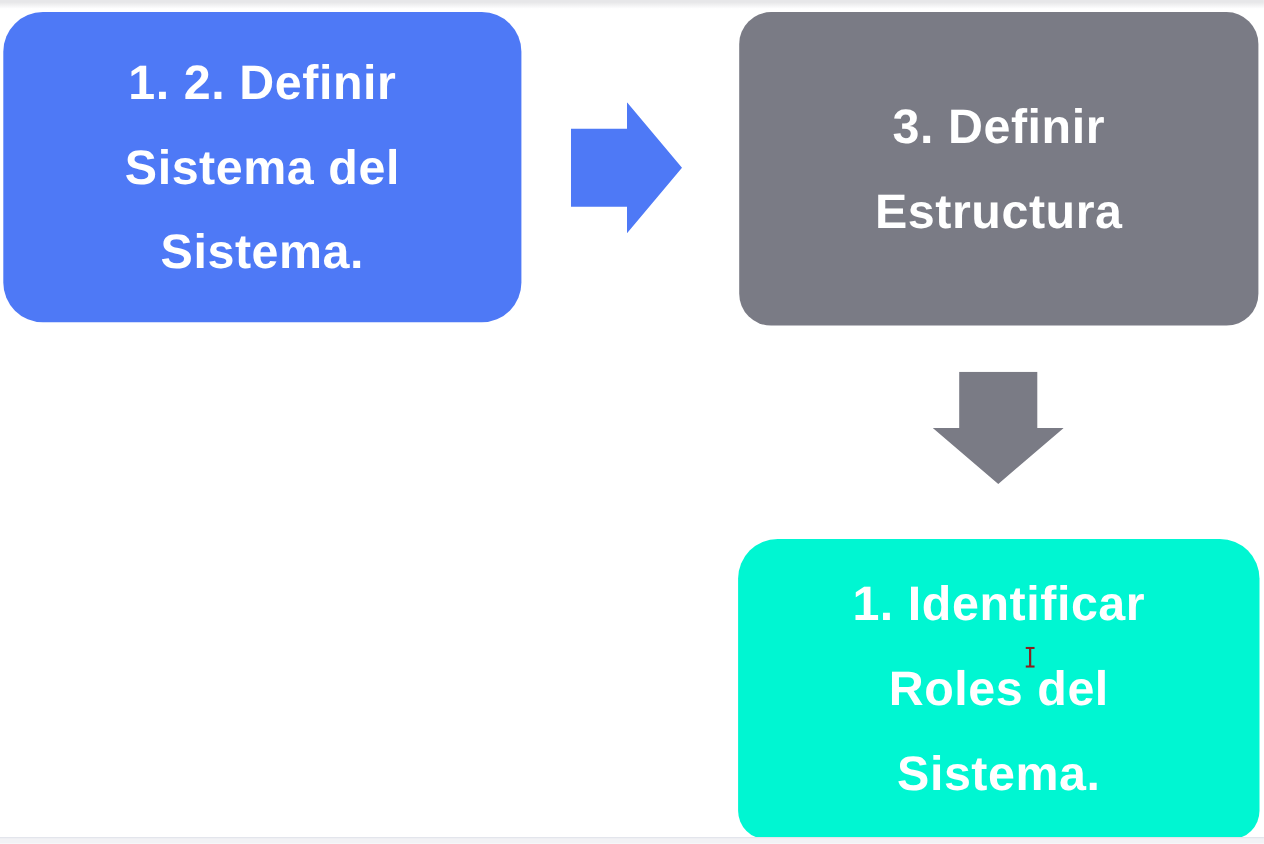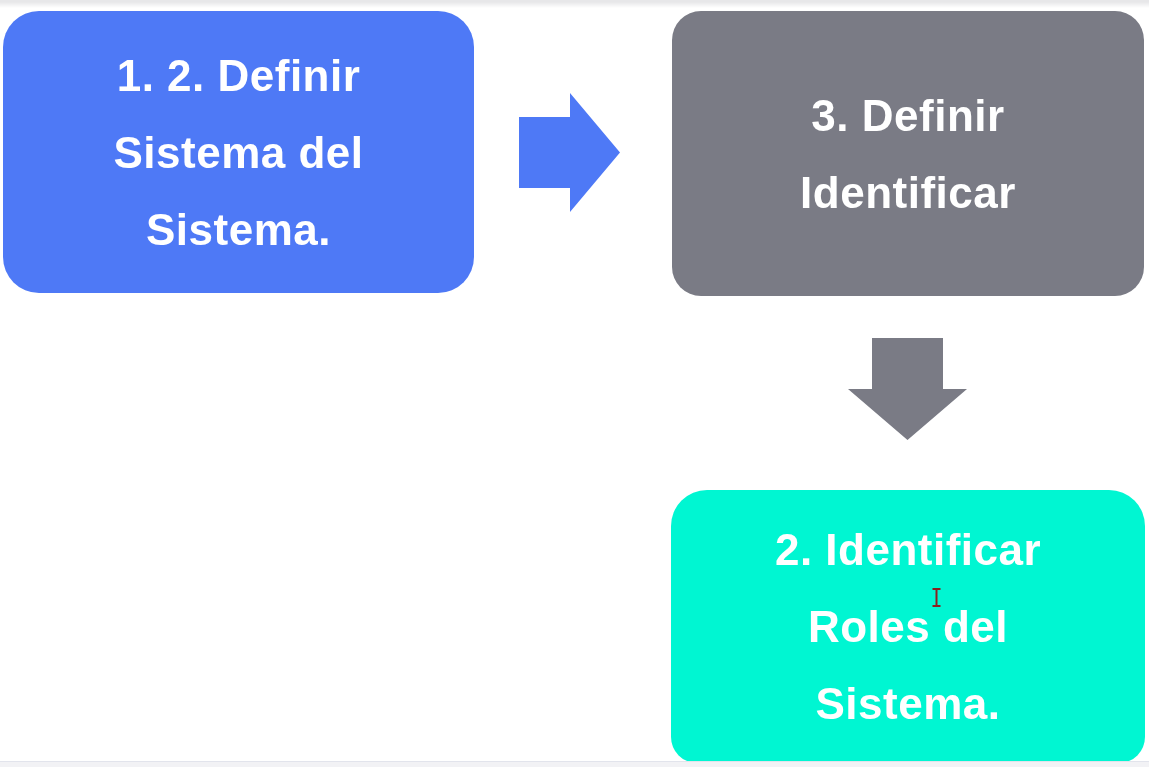--- a/index.html
+++ b/index.html
@@ -60,29 +60,29 @@
     <div class="box-line">Sistema del</div>
     <div class="box-line">Sistema.</div>
   </div>
 
   <svg class="connector arrow-right" viewBox="0 0 101 119">
     <polygon points="0,24 51,24 51,0 101,59.5 51,119 51,95 0,95" fill="#4e79f6"></polygon>
   </svg>
 
   <div class="step-box step-3" style="background-color: rgb(122, 123, 133); color: rgb(255, 255, 255);">
     <div class="box-line">3. Definir</div>
-    <div class="box-line">Identificar</div>
+    <div class="box-line">Estructura</div>
   </div>
 
   <svg class="connector arrow-down" viewBox="0 0 119 102">
     <polygon points="24,0 95,0 95,51 119,51 59.5,102 0,51 24,51" fill="#7a7b85"></polygon>
   </svg>
 
   <div class="step-box step-4" style="background-color: rgb(0, 246, 210); color: rgb(255, 255, 255);">
-    <div class="box-line">2. Identificar</div>
+    <div class="box-line">1. Identificar</div>
     <div class="box-line">Roles del</div>
     <div class="box-line">Sistema.</div>
   </div>
 
   <svg class="text-cursor" viewBox="0 0 11 19">
     <path d="M1.5 1 H9.5 M5.5 1 V18 M1.5 18 H9.5" fill="none" stroke-width="2" stroke="#8b1f1f"></path>
   </svg>
 
   <div class="bottom-strip" style="background-color: rgb(242, 242, 245);"></div>
 

